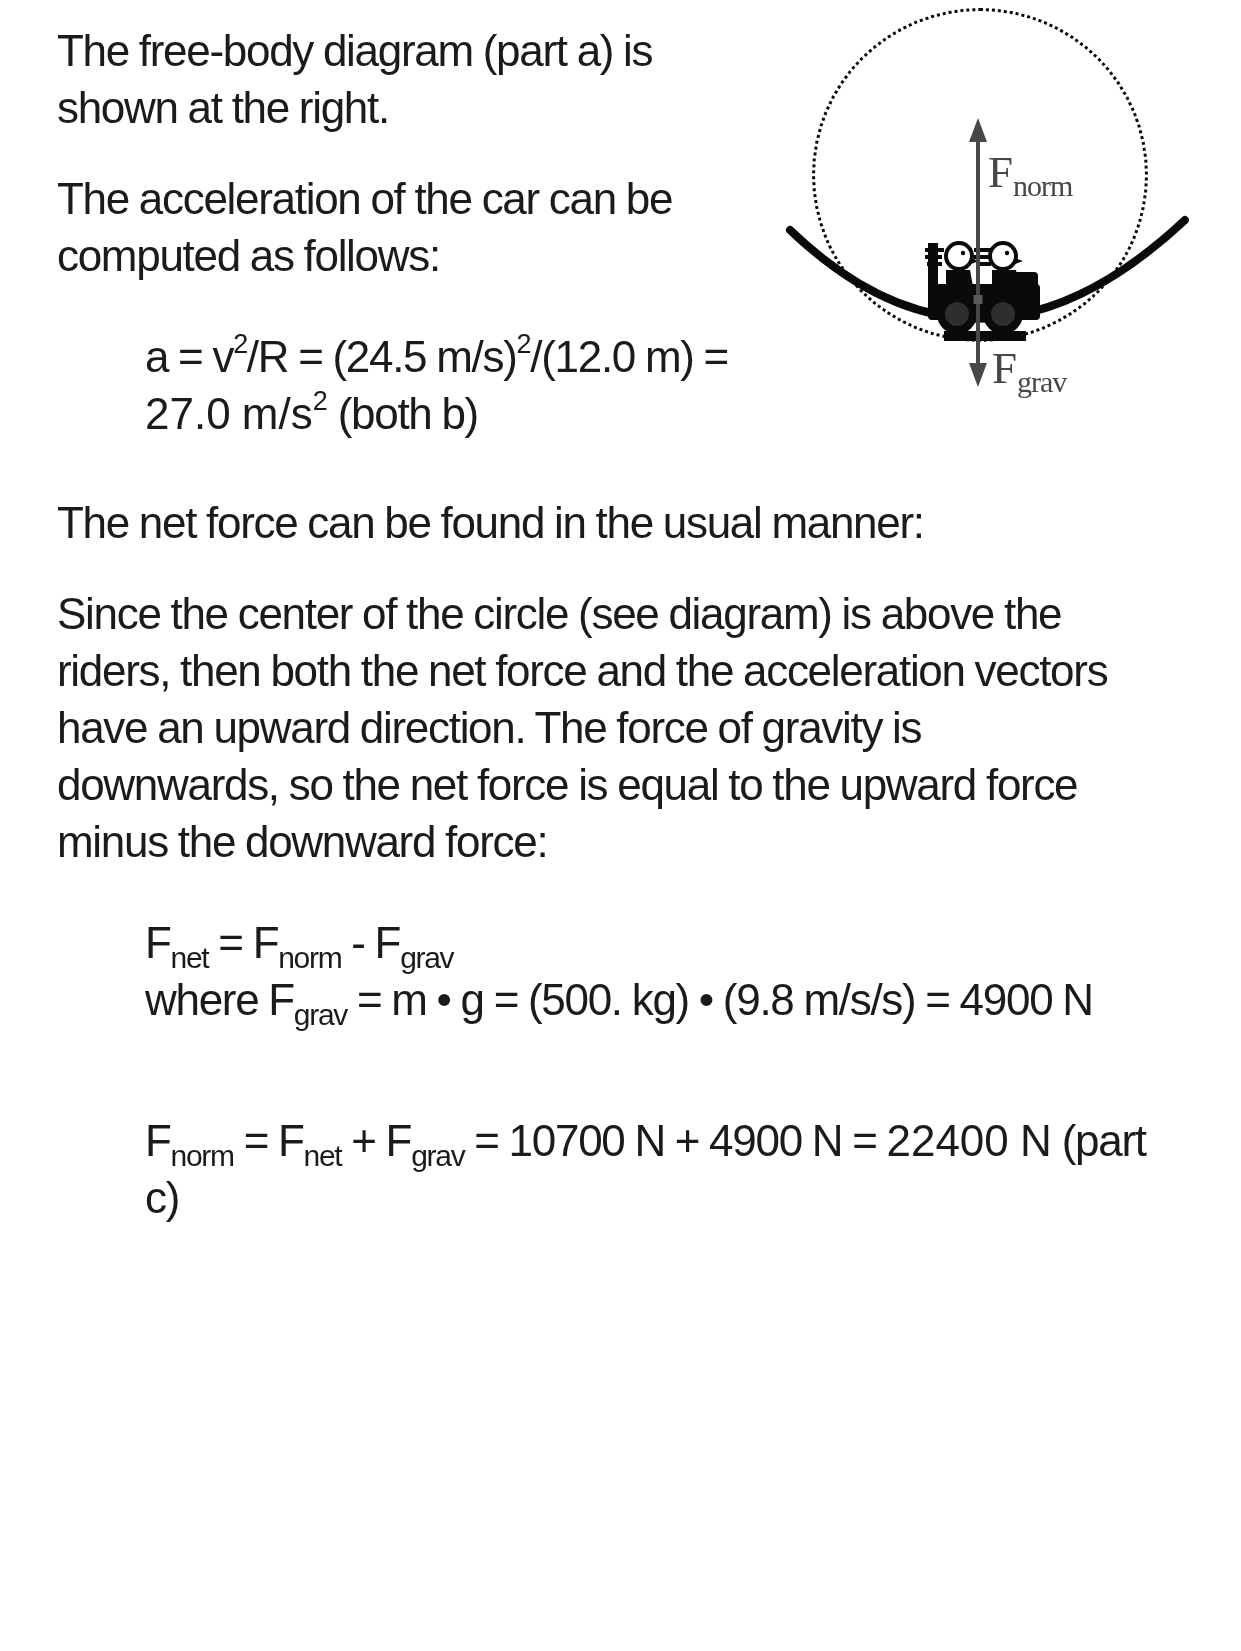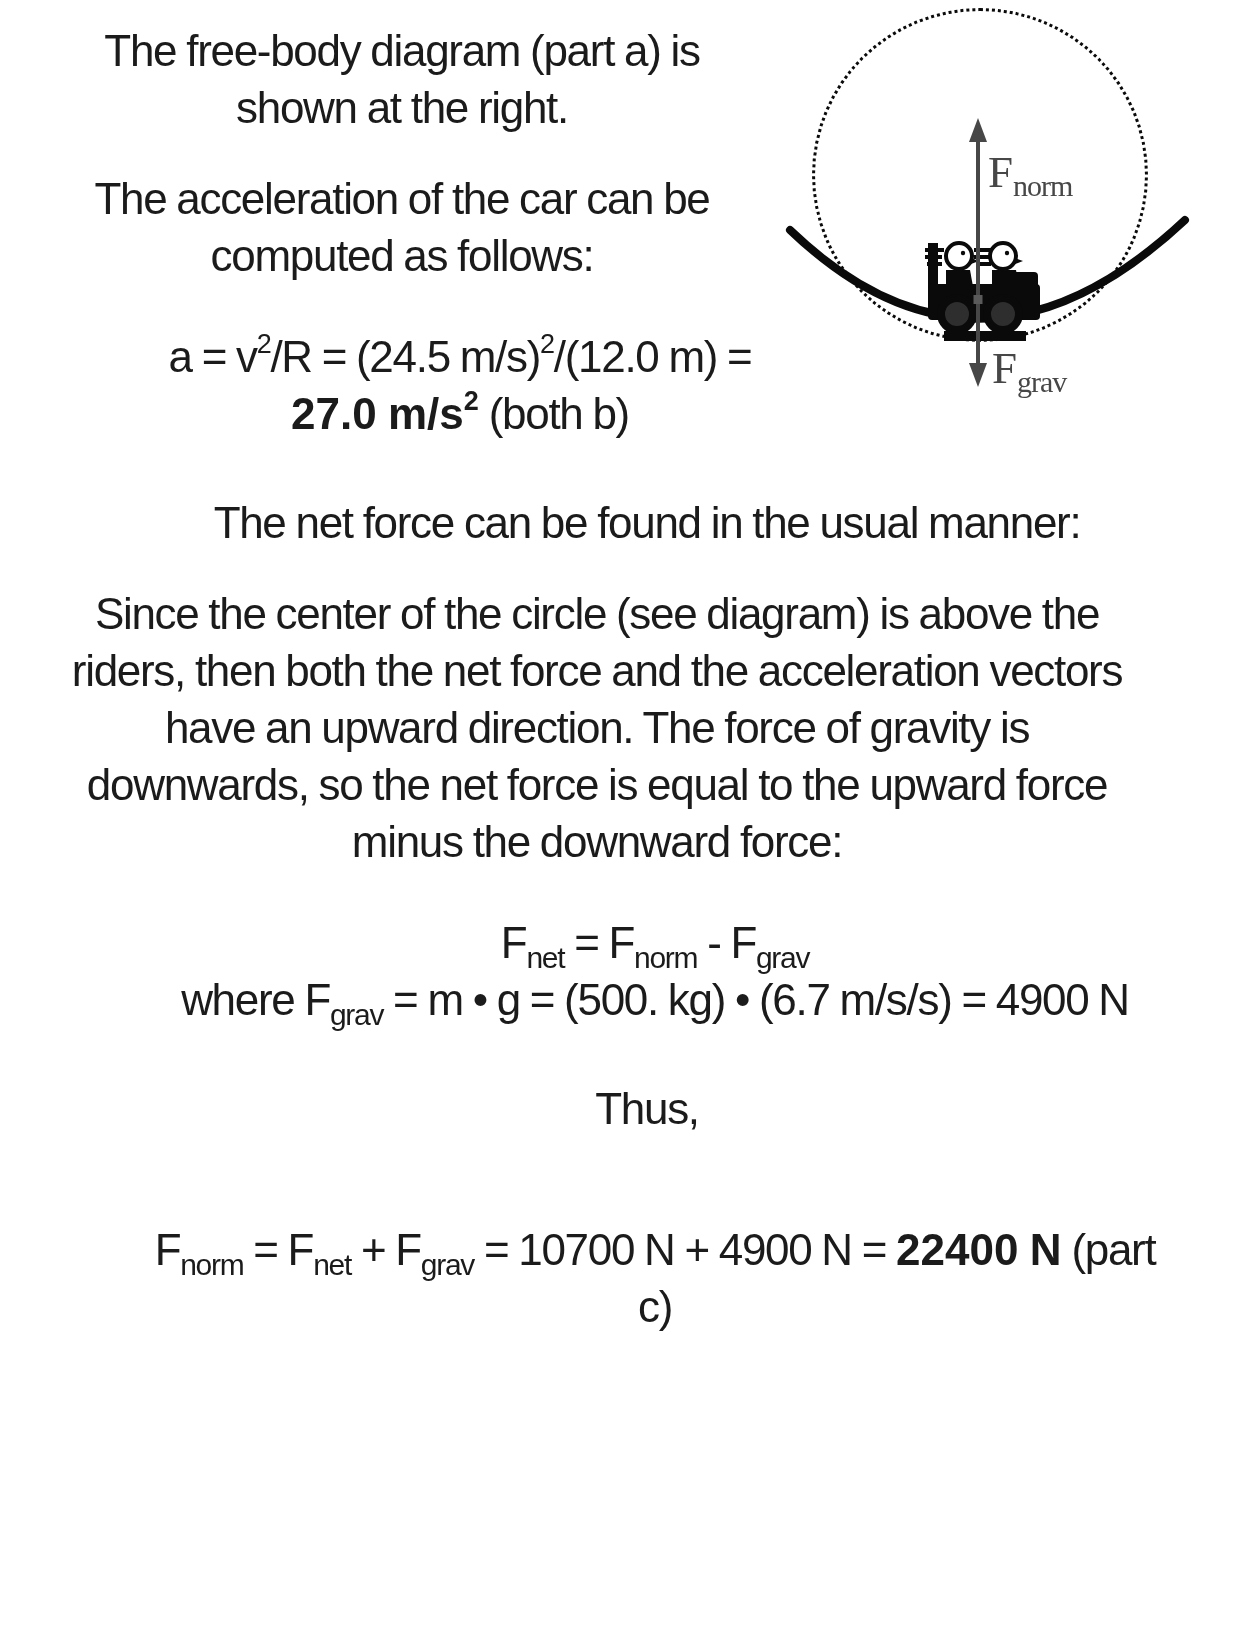--- a/index.html
+++ b/index.html
@@ -15,42 +15,41 @@
     width:1241px;height:1651px;
     background:var(--bg);
     margin:0 auto;
     overflow:hidden;
     font-family:"Liberation Sans","DejaVu Sans",sans-serif;
     color:var(--text);
   }
   .content{
     position:relative;
     padding:22px 4px 0 57px;
-    text-align:center;
   }
   .para{
     margin:0 0 34px 0;
     font-size:44px;
     line-height:57px;
     letter-spacing:-1.3px;
     word-spacing:-1px;
   }
   .w690{max-width:690px;}
   .w1080{max-width:1080px;margin-top:32px;}
   .eq{
     margin:44px 0 52px 88px;
     font-size:44px;
     line-height:57px;
     letter-spacing:-1.3px;
     word-spacing:-1px;
   }
   .eq-last{margin-top:84px;}
   .eq .sub{font-size:30px;line-height:0;vertical-align:-10px;}
   .eq .sup{font-size:27px;line-height:0;vertical-align:19px;}
-  .eq .b{font-weight:700;letter-spacing:0;}
+  .eq .b{font-weight:400;letter-spacing:0;}
   
   .diagram{
     position:absolute;
     left:740px;top:0;
     width:460px;height:400px;
   }
   .dotted-circle{
     position:absolute;
     left:72px;top:8px;
     width:330px;height:328px;
@@ -137,20 +136,19 @@
 
     <p class="para w690">The acceleration of the car can be computed as follows:</p>
 
     <div class="eq" style="max-width:630px"><span>a = v</span><span class="sup">2</span><span>/R = (24.5 m/s)</span><span class="sup">2</span><span>/(12.0 m) = </span><span class="b">27.0 m/s</span><span class="sup b">2</span><span> (both b)</span></div>
 
     <p class="para">The net force can be found in the usual manner:</p>
 
 
     <p class="para w1080">Since the center of the circle (see diagram) is above the riders, then both the net force and the acceleration vectors have an upward direction. The force of gravity is downwards, so the net force is equal to the upward force minus the downward force:</p>
 
-    <div class="eq" style="max-width:1020px"><span>F</span><span class="sub">net</span><span> = F</span><span class="sub">norm</span><span> - F</span><span class="sub">grav</span><br><span>where F</span><span class="sub">grav</span><span> = m • g = (500. kg) • (6.7 m/s/s) = 4900 N</span></div>
+    <div class="eq" style="max-width:1020px"><span>F</span><span class="sub">net</span><span> = F</span><span class="sub">norm</span><span> - F</span><span class="sub">grav</span><br><span>where F</span><span class="sub">grav</span><span> = m • g = (500. kg) • (9.8 m/s/s) = 4900 N</span></div>
 
-    <p class="para">Thus,</p>
 
     <div class="eq eq-last" style="max-width:1020px"><span>F</span><span class="sub">norm</span><span> = F</span><span class="sub">net</span><span> + F</span><span class="sub">grav</span><span> = 10700 N + 4900 N = </span><span class="b">22400 N</span><span> (part c)</span></div>
   </div>
 
 </div>
 
 </body></html>

